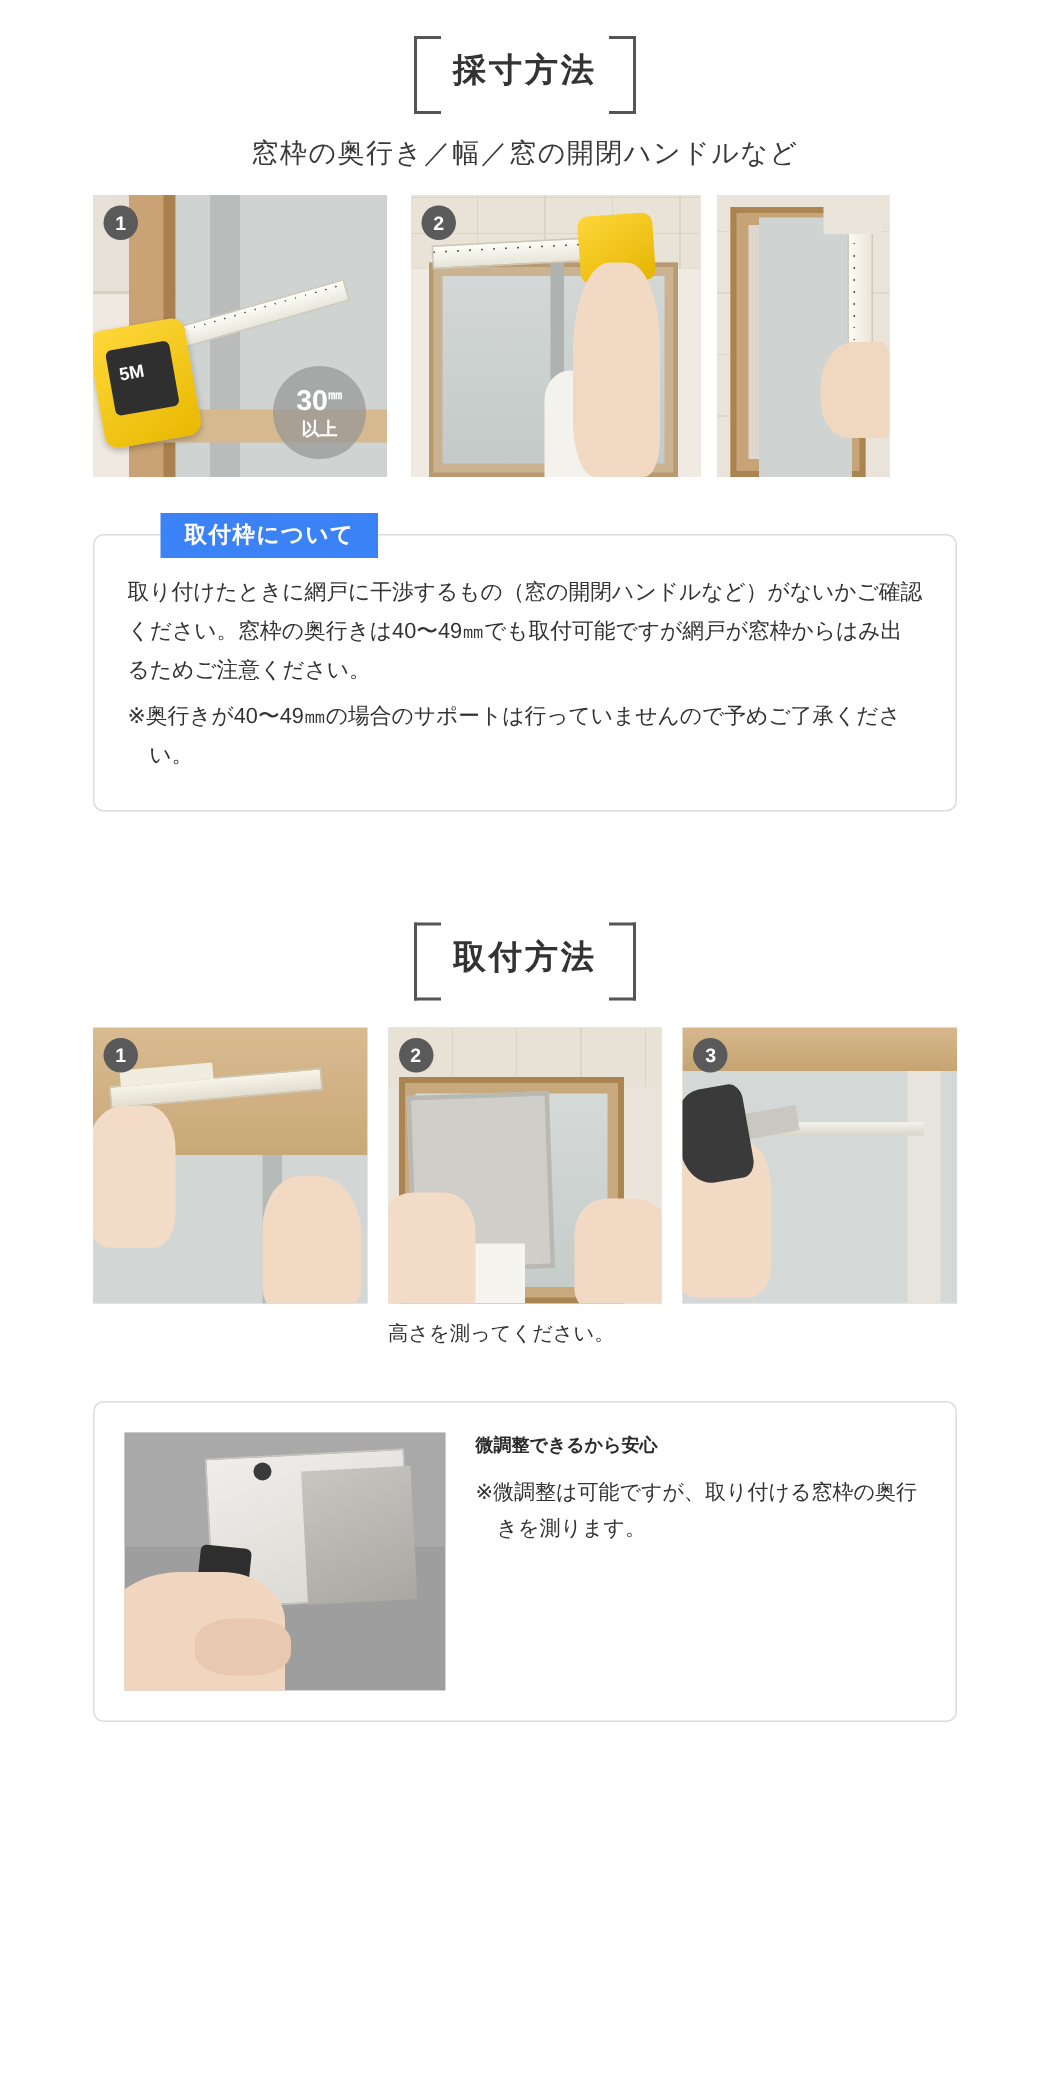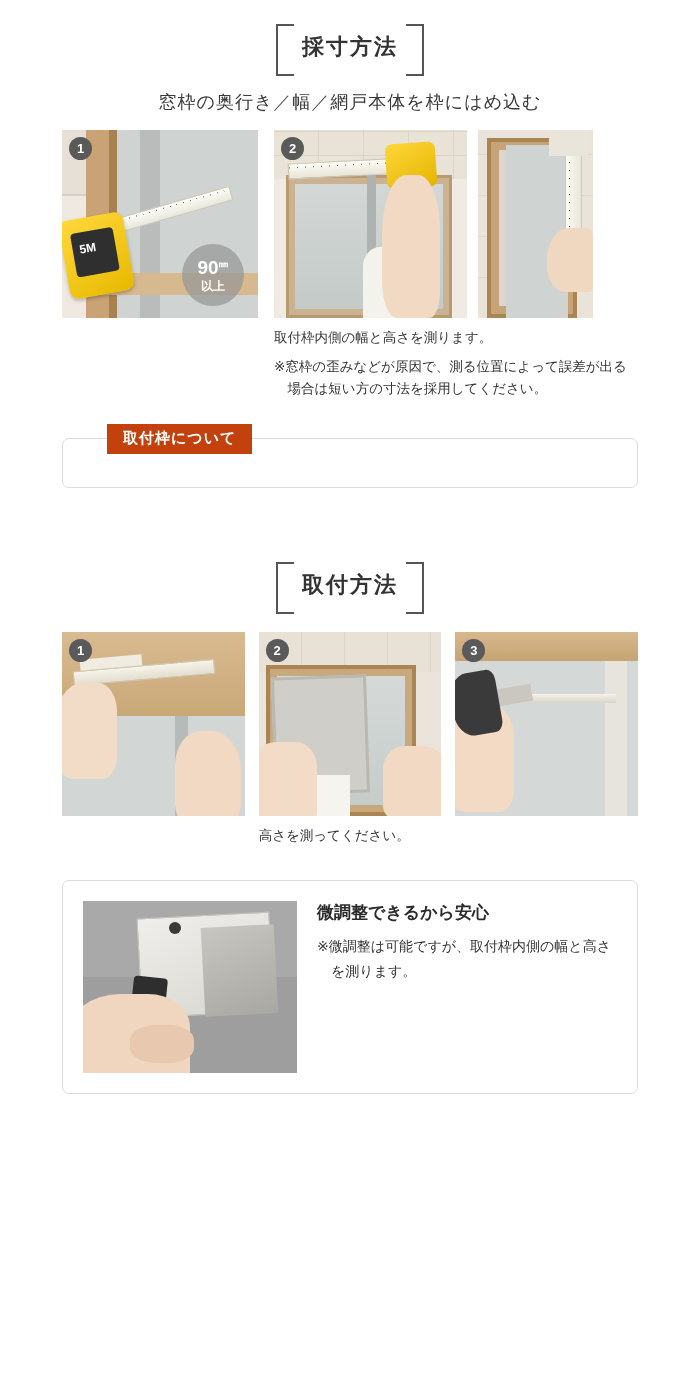--- a/index.html
+++ b/index.html
@@ -112,21 +112,21 @@
     margin: 38px 62px 0 62px;
     border: 1px solid #dcdcdc;
     border-radius: 7px;
     padding: 26px 22px 22px 22px;
     position: relative;
   }
   .info-label {
     position: absolute;
     top: -15px;
     left: 44px;
-    background: #c2410c;
+    background: #3b82f6;
     color: #fff;
     font-size: 15px;
     font-weight: bold;
     padding: 5px 16px 6px 16px;
     letter-spacing: 1px;
   }
   .info-text {
     font-size: 14.5px;
     line-height: 1.78;
     color: #333;
@@ -153,21 +153,21 @@
     margin: 34px 62px 0 62px;
     border: 1px solid #dcdcdc;
     border-radius: 7px;
     padding: 20px;
     display: flex;
     gap: 20px;
   }
   .bottom-photo { width: 214px; height: 172px; flex: 0 0 214px; }
   .bottom-text { flex: 1; }
   .bottom-title {
-    font-size: 17px;
+    font-size: 12px;
     font-weight: bold;
     color: #2b2b2b;
     margin-bottom: 9px;
   }
   .bottom-body { font-size: 14px; line-height: 1.72; color: #333; }
   .bottom-body .note {
     display: block;
     margin-top: 10px;
     text-indent: -1em;
     padding-left: 1em;
@@ -335,41 +335,41 @@
 </style>
 </head>
 <body>
 
 <div class="spacer-1"></div>
 
 <div class="section-heading">
   <div class="bracket-title">採寸方法</div>
 </div>
 
-<div class="sub-heading">窓枠の奥行き／幅／網戸本体を枠にはめ込む</div>
+<div class="sub-heading">窓枠の奥行き／幅／窓の開閉ハンドルなど</div>
 
 <div class="measure-row">
 
   <div class="col-1">
     <div class="photo photo-1">
       <div class="scene">
         <div class="s1-wall"></div>
         <div class="s1-tile"></div>
         <div class="s1-tileln"></div>
         <div class="s1-glass"></div>
         <div class="s1-sash"></div>
         <div class="s1-frameL"></div>
         <div class="s1-frameL2"></div>
         <div class="s1-sill"></div>
         <div class="s1-ruler"></div>
         <div class="s1-case"></div>
       </div>
       <div class="badge">1</div>
       <div class="callout-50">
-        <div class="big"><span>90</span><sup>㎜</sup></div>
+        <div class="big"><span>30</span><sup>㎜</sup></div>
         <div class="sml">以上</div>
       </div>
     </div>
   </div>
 
   <div class="col-2">
     <div class="photo-2-wrap">
       <div class="photo photo-2a">
         <div class="scene">
           <div class="s2-wall"></div>
@@ -393,29 +393,29 @@
           <div class="s2b-frame">
               <div class="s2b-in"></div>
             </div>
           <div class="s2b-sash"></div>
           <div class="s2b-ruler"></div>
           <div class="s2b-case"></div>
           <div class="s2b-hand"></div>
         </div>
       </div>
     </div>
-    <div class="cap">
-      <span>取付枠内側の幅と高さを測ります。</span>
-      <span class="note">※窓枠の歪みなどが原因で、測る位置によって誤差が出る場合は短い方の寸法を採用してください。</span>
-    </div>
   </div>
 </div>
 
 <div class="info-box">
   <div class="info-label">取付枠について</div>
+  <div class="info-text">
+    <span>取り付けたときに網戸に干渉するもの（窓の開閉ハンドルなど）がないかご確認ください。窓枠の奥行きは40〜49㎜でも取付可能ですが網戸が窓枠からはみ出るためご注意ください。</span>
+    <span class="note">※奥行きが40〜49㎜の場合のサポートは行っていませんので予めご了承ください。</span>
+  </div>
 </div>
 
 <div style="height:74px"></div>
 
 <div class="section-heading">
   <div class="bracket-title">取付方法</div>
 </div>
 
 <div class="install-row">
 
@@ -480,16 +480,16 @@
       <div class="b-screw"></div>
       <div class="b-rubber"></div>
       <div class="b-rubber2"></div>
       <div class="b-hand"></div>
       <div class="b-fing"></div>
     </div>
   </div>
   <div class="bottom-text">
     <div class="bottom-title">微調整できるから安心</div>
     <div class="bottom-body">
-      <span class="note">※微調整は可能ですが、取付枠内側の幅と高さを測ります。</span>
+      <span class="note">※微調整は可能ですが、取り付ける窓枠の奥行きを測ります。</span>
     </div>
   </div>
 </div>
 
 </body></html>

